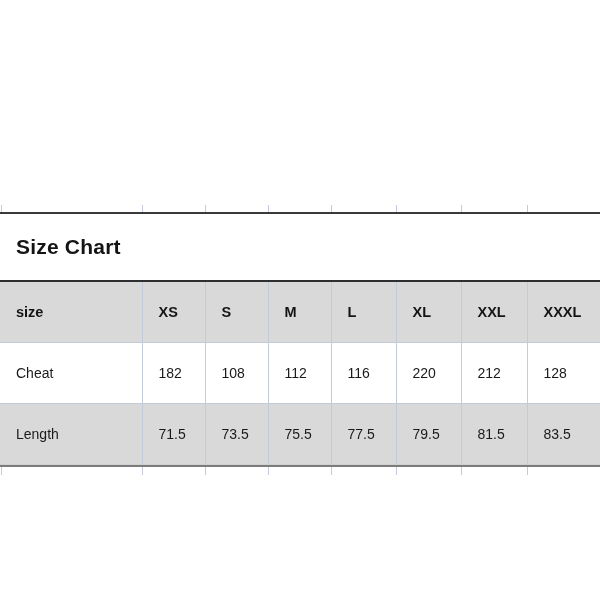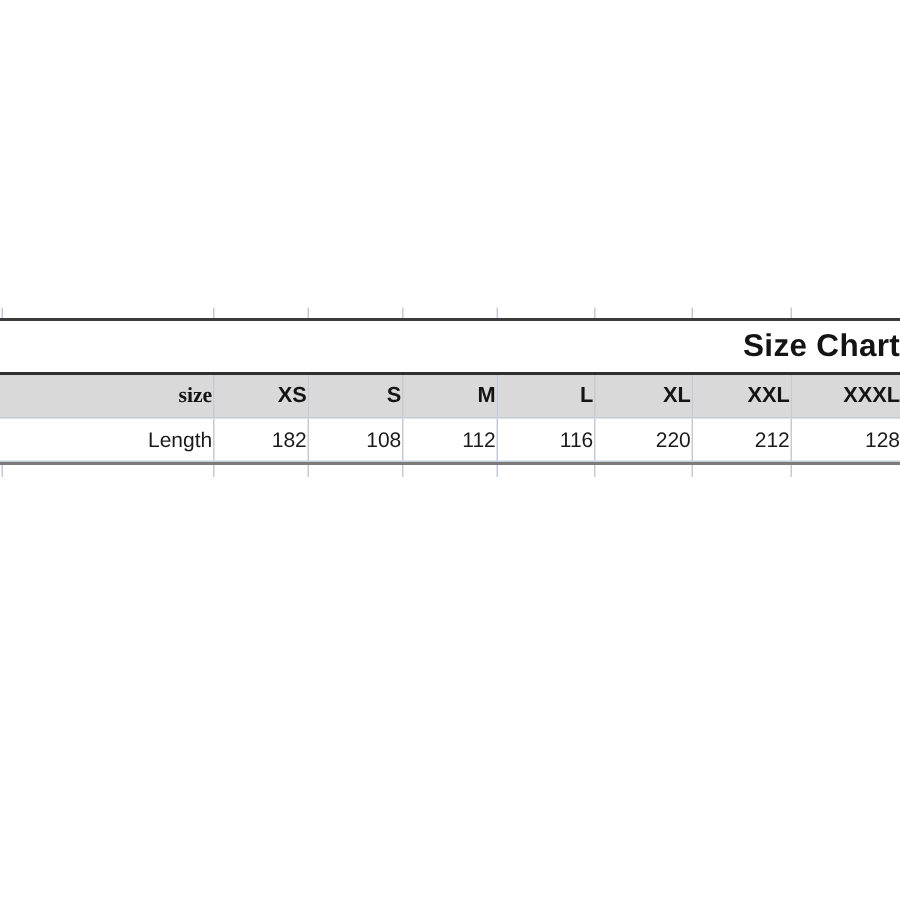--- a/index.html
+++ b/index.html
@@ -56,23 +56,23 @@
 
   
   table.size-table {
     border-collapse: collapse;
     table-layout: fixed;
     width: 600px;
     background: #ffffff;
   }
   table.size-table td,
   table.size-table th {
-    padding: 0;
+    padding: 16px;
     margin: 0;
-    text-align: right;
+    text-align: left;
     vertical-align: middle;
     color: #1a1a1a;
     font-weight: normal;
     border-left: 1px solid #c3cbdb;
     border-right: 1px solid #c3cbdb;
   }
   table.size-table tr td:first-child,
   table.size-table tr th:first-child {
     border-left: none;
   }
@@ -98,21 +98,20 @@
     height: 28px;
     font-size: 14.5px;
     font-weight: bold;
     background: #d9d9d9;
     color: #141414;
     border-top: none;
     border-bottom: none;
   }
   tr.header-row th.col-label {
     border-left: none;
-    font-family: Liberation Serif, serif;
   }
 
   
   tr.data-row td {
     height: 28px;
     font-size: 14px;
     border-top: 1px solid #c3cbdb;
     border-bottom: 1px solid #c3cbdb;
   }
   tr.data-row.alt td {
@@ -199,28 +198,38 @@
         <th>S</th>
         <th>M</th>
         <th>L</th>
         <th>XL</th>
         <th>XXL</th>
         <th>XXXL</th>
       </tr>
     </thead>
     <tbody>
       <tr class="data-row plain">
-        <td class="row-label">Length</td>
+        <td class="row-label">Cheat</td>
         <td>182</td>
         <td>108</td>
         <td>112</td>
         <td>116</td>
         <td>220</td>
         <td>212</td>
         <td>128</td>
+      </tr>
+      <tr class="data-row alt">
+        <td class="row-label">Length</td>
+        <td>71.5</td>
+        <td>73.5</td>
+        <td>75.5</td>
+        <td>77.5</td>
+        <td>79.5</td>
+        <td>81.5</td>
+        <td>83.5</td>
       </tr>
     </tbody>
   </table>
 
   <div class="rule-bottom"></div>
 
   <div class="stub-band-bottom">
     <span class="stub" style="left:142px"></span>
     <span class="stub" style="left:205px"></span>
     <span class="stub" style="left:268px"></span>

